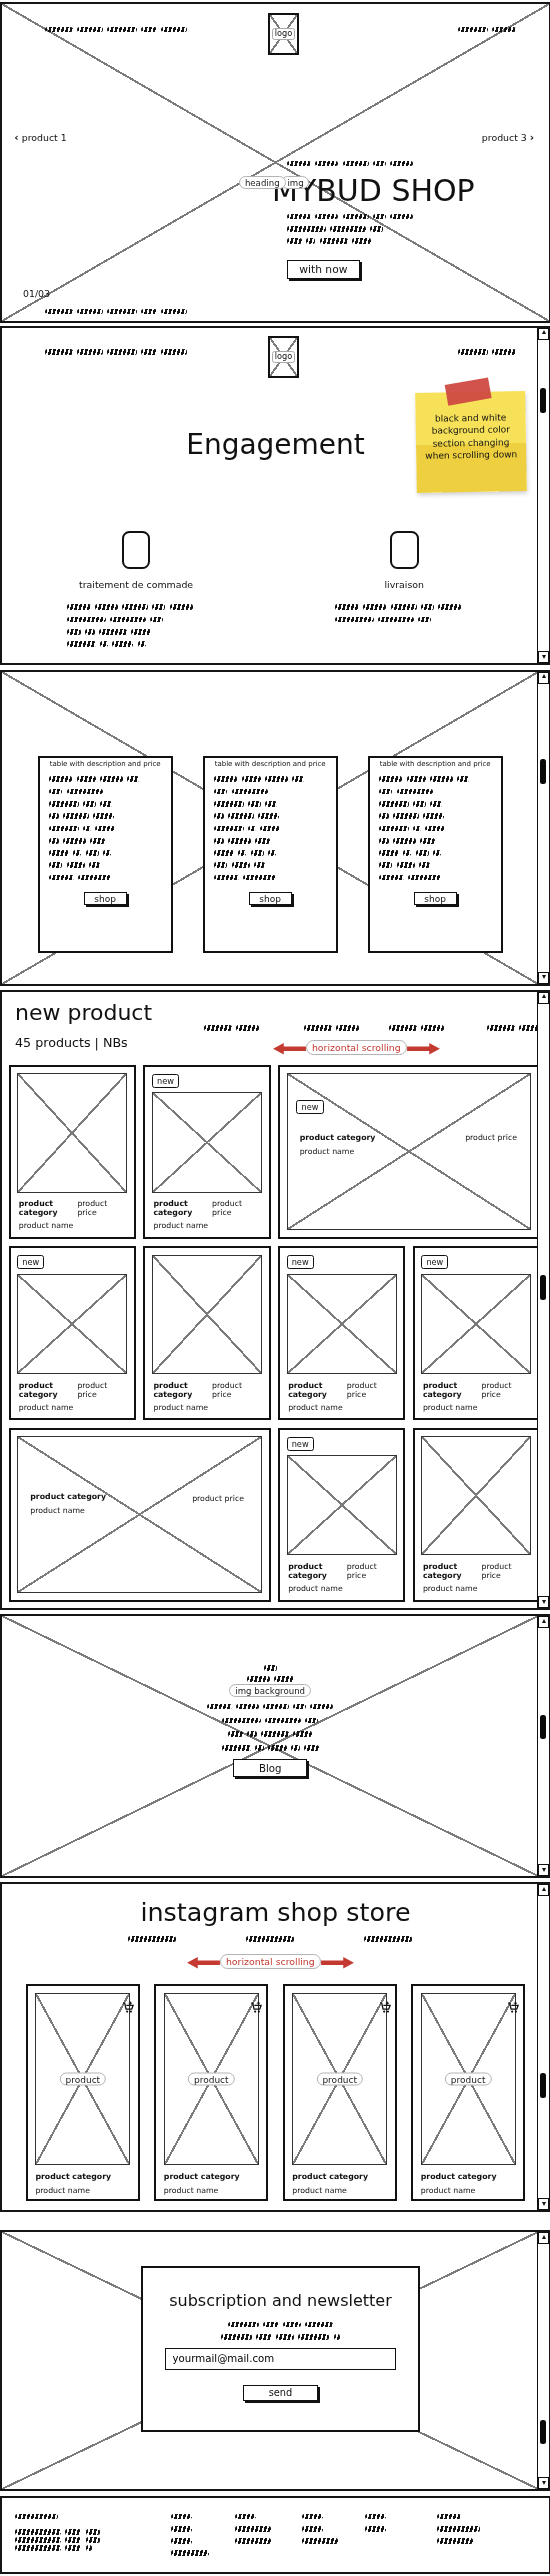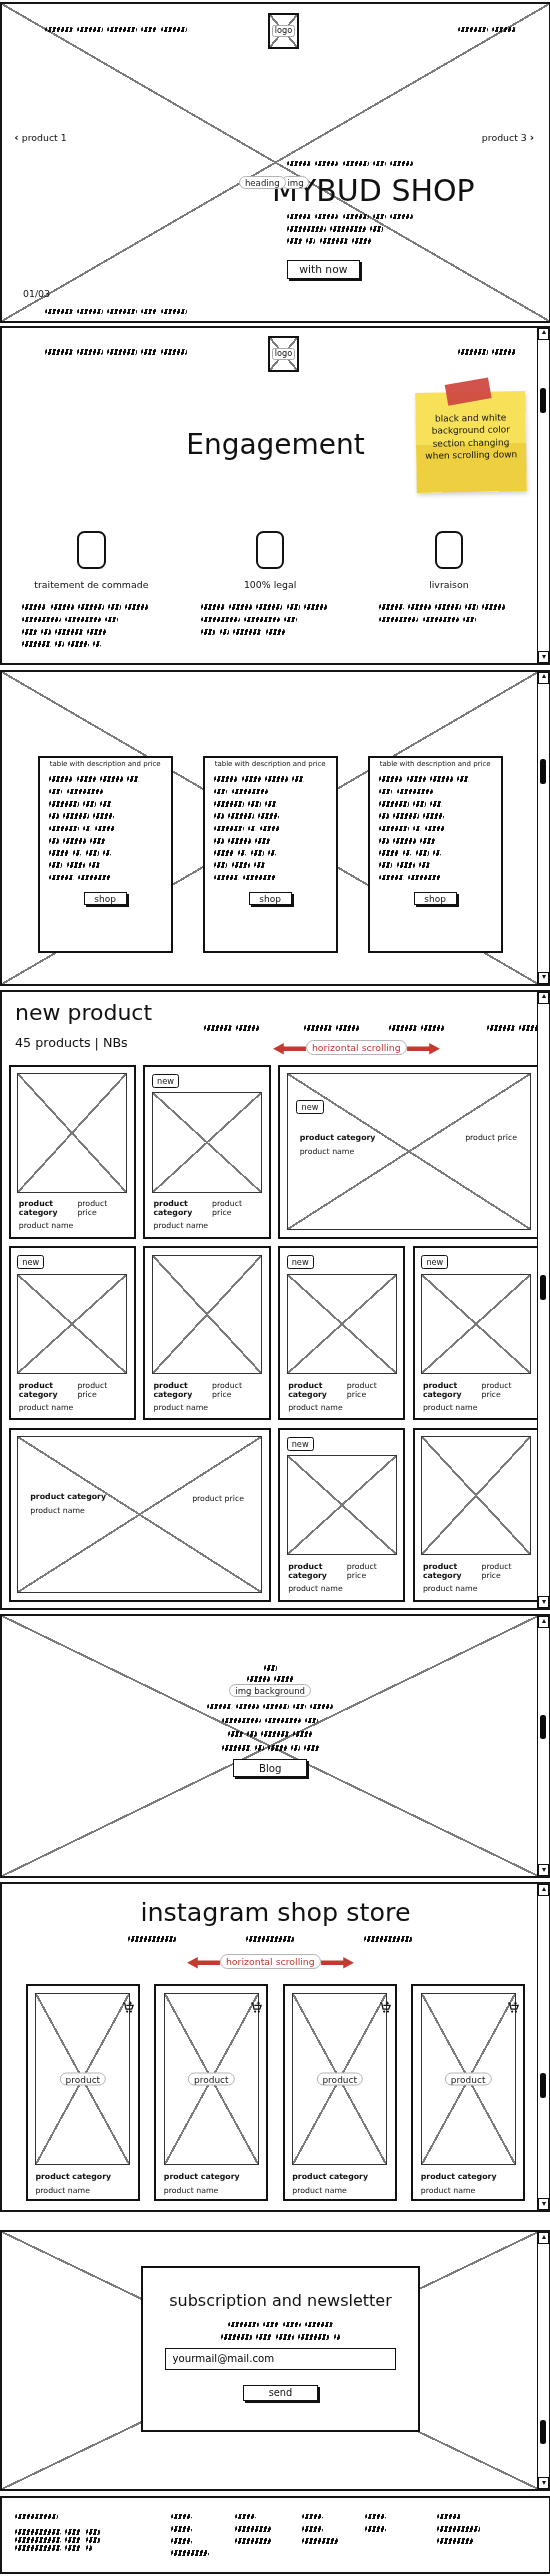--- a/index.html
+++ b/index.html
@@ -27,21 +27,21 @@
   .tri-u{width:0;height:0;border-left:2.9px solid transparent;border-right:2.9px solid transparent;border-bottom:4.9px solid #111;margin:1.6px auto 0;}
   .tri-d{width:0;height:0;border-left:2.9px solid transparent;border-right:2.9px solid transparent;border-top:4.9px solid #111;margin:2.5px auto 0;}
   .vs .thumb{position:absolute;left:1.6px;width:5.7px;height:24.6px;background:#0a0a0a;border-radius:2.5px;}
   
   .skbtn{display:inline-block;background:#fff;border:1.6px solid #111;box-shadow:2px 2px 0 #111;
          font-size:10.2px;padding:1.6px 11.5px;font-family:inherit;color:#111;text-align:center;}
   .pill{display:inline-block;border:1.2px solid #b3b3b3;border-radius:6.6px;background:#fff;
         font-size:8.6px;line-height:12.3px;height:13px;padding:0 4.9px;color:#222;box-sizing:border-box;white-space:nowrap;}
   .badge{display:inline-block;border:1.6px solid #111;border-radius:2.5px;font-size:8.2px;line-height:12.3px;
          padding:0 4.1px;background:#fff;}
-  .logobox{position:absolute;width:31px;height:36px;border:2px solid #111;box-sizing:border-box;
+  .logobox{position:absolute;width:31px;height:42px;border:2px solid #111;box-sizing:border-box;
            display:flex;align-items:center;justify-content:center;}
   .logotext{font-size:8.2px;background:#fff;border:0.8px solid #aaa;border-radius:2.5px;padding:0 1.6px;line-height:9.8px;}
   .navrow-l{position:absolute;left:43px;top:23px;}
   .navrow-r{position:absolute;left:456px;top:23px;}
   
   .car{position:absolute;top:127px;font-size:9.4px;}
   .car b{font-size:10.7px;}
   .hero-center{position:absolute;left:270px;top:157px;width:220px;}
   .hero-center h1{margin:0 0 4.9px;font-size:30px;font-weight:normal;letter-spacing:0;line-height:36px;white-space:nowrap;}
   .pills{position:absolute;left:-33px;top:13px;z-index:5;}
@@ -249,44 +249,20 @@
             <div class="sline">
               <i class="sw" style="width: 29.5px;"></i>
               <i class="sw" style="width: 8.2px;"></i>
               <i class="sw" style="width: 21px;"></i>
               <i class="sw" style="width: 8.2px;"></i>
             </div>
           </div>
       </div>
       <div class="feat">
         <div class="feat-icon"></div>
-        <div class="feat-label">100% legal</div>
-        <div class="feat-para">
-            <div class="sline">
-              <i class="sw" style="width: 24.6px;"></i>
-              <i class="sw" style="width: 23px;"></i>
-              <i class="sw" style="width: 26px;"></i>
-              <i class="sw" style="width: 13px;"></i>
-              <i class="sw" style="width: 23px;"></i>
-            </div>
-            <div class="sline">
-              <i class="sw" style="width: 39px;"></i>
-              <i class="sw" style="width: 36px;"></i>
-              <i class="sw" style="width: 13px;"></i>
-            </div>
-            <div class="sline">
-              <i class="sw" style="width: 14.8px;"></i>
-              <i class="sw" style="width: 9.8px;"></i>
-              <i class="sw" style="width: 28px;"></i>
-              <i class="sw" style="width: 19.7px;"></i>
-            </div>
-          </div>
-      </div>
-      <div class="feat">
-        <div class="feat-icon"></div>
         <div class="feat-label">livraison</div>
         <div class="feat-para">
             <div class="sline">
               <i class="sw" style="width: 24.6px;"></i>
               <i class="sw" style="width: 23px;"></i>
               <i class="sw" style="width: 26px;"></i>
               <i class="sw" style="width: 13px;"></i>
               <i class="sw" style="width: 23px;"></i>
             </div>
             <div class="sline">

